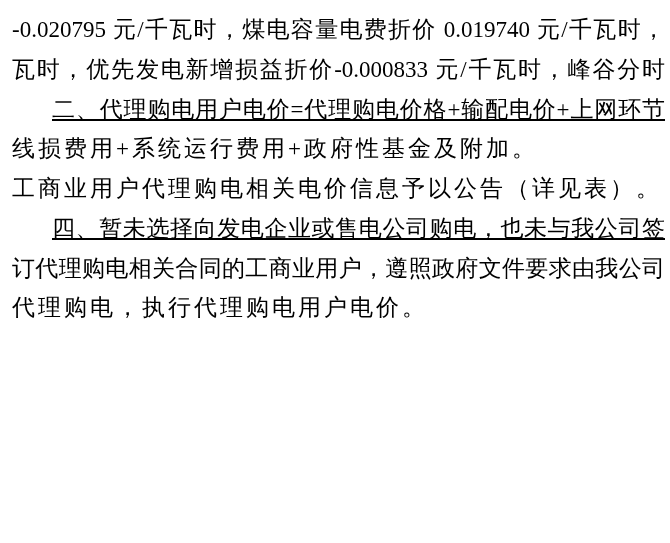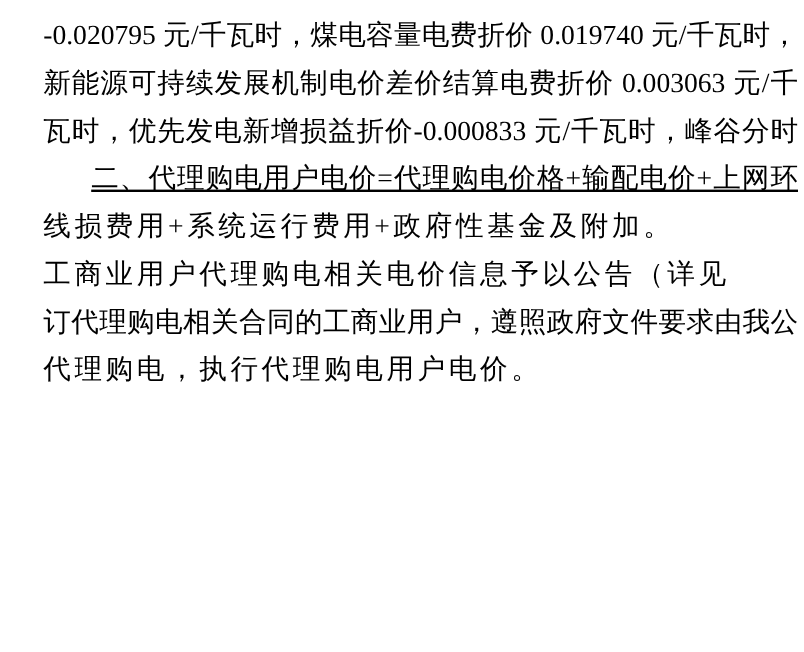--- a/index.html
+++ b/index.html
@@ -22,21 +22,20 @@
     font-family: "Liberation Serif", "DejaVu Serif", serif;
     font-size: 23px;
     color: #000000;
     overflow: hidden;
   }
   .line {
     height: 39.77px;
     line-height: 39.77px;
     overflow: hidden;
     white-space: normal;
-    margin-left: 24px;
   }
   
   .line.justify {
     text-align: justify;
     text-align-last: justify;
     text-justify: inter-character;
   }
   
   .line.end {
     text-align: left;
@@ -47,21 +46,21 @@
     text-indent: 40px;
     text-decoration: underline;
   }
 </style>
 </head>
 <body>
 
 <div class="page">
   <div class="doc">
       <div class="line justify">-0.020795 元/千瓦时，煤电容量电费折价 0.019740 元/千瓦时，</div>
-      <div class="line justify">新能源可持续发展机制电价差价结算电费折价 0.003063 元/千</div>
       <div class="line justify">瓦时，优先发电新增损益折价-0.000833 元/千瓦时，峰谷分时</div>
       <div class="line justify indent">二、代理购电用户电价=代理购电价格+输配电价+上网环节</div>
       <div class="line end">线损费用+系统运行费用+政府性基金及附加。</div>
       <div class="line end">工商业用户代理购电相关电价信息予以公告（详见表）。</div>
+      <div class="line justify indent">四、暂未选择向发电企业或售电公司购电，也未与我公司签</div>
       <div class="line justify">订代理购电相关合同的工商业用户，遵照政府文件要求由我公司</div>
       <div class="line end">代理购电，执行代理购电用户电价。</div>
     </div>
 </div>
 
 </body></html>

